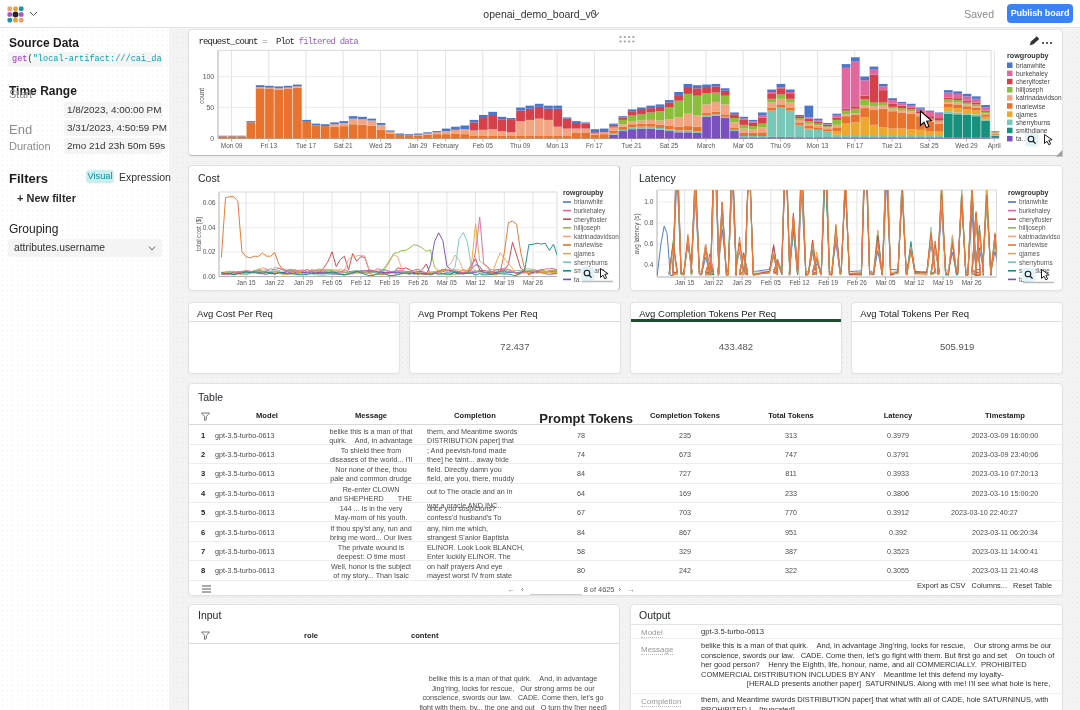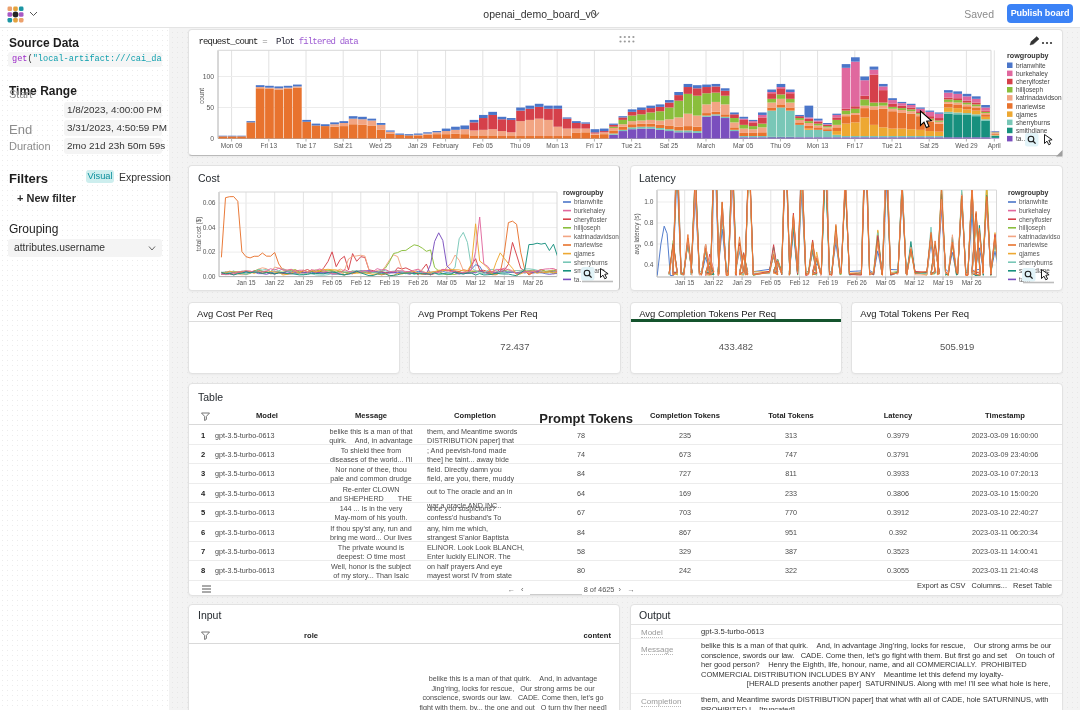--- a/index.html
+++ b/index.html
@@ -946,21 +946,21 @@
     </div>
     <div style="position:absolute;left:0;top:119.1px;width:100%;height:19.4px;border-bottom:1px solid #ececec;font-size:7.2px;color:#4a4a4a">
       <div style="position:absolute;left:12px;top:5px;font-weight:bold;font-size:7.6px;color:#222">5</div>
       <div style="position:absolute;left:26px;top:5px;width:104px">gpt-3.5-turbo-0613</div>
       <div style="position:absolute;left:132px;top:1px;width:100px;text-align:center;line-height:9px">144 ... Is in the very<br>May-morn of his youth.</div>
       <div style="position:absolute;left:238px;top:1px;width:102px;text-align:left;line-height:9px">once you suspicions?<br>confess'd husband's To</div>
       <div style="position:absolute;left:340px;top:5px;width:104px;text-align:center">67</div>
       <div style="position:absolute;left:444px;top:5px;width:104px;text-align:center">703</div>
       <div style="position:absolute;left:548px;top:5px;width:108px;text-align:center">770</div>
       <div style="position:absolute;left:656px;top:5px;width:106px;text-align:center">0.3912</div>
-      <div style="position:absolute;left:762px;top:5px;width:108px;text-align:center">2023-03-10 22:40:27</div>
+      <div style="position:absolute;left:762px;top:5px;width:108px;text-align:left">2023-03-10 22:40:27</div>
     </div>
     <div style="position:absolute;left:0;top:138.5px;width:100%;height:19.4px;border-bottom:1px solid #ececec;font-size:7.2px;color:#4a4a4a">
       <div style="position:absolute;left:12px;top:5px;font-weight:bold;font-size:7.6px;color:#222">6</div>
       <div style="position:absolute;left:26px;top:5px;width:104px">gpt-3.5-turbo-0613</div>
       <div style="position:absolute;left:132px;top:1px;width:100px;text-align:center;line-height:9px">If thou spy'st any, run and<br>bring me word... Our lives</div>
       <div style="position:absolute;left:238px;top:1px;width:102px;text-align:left;line-height:9px">any, him me which,<br>strangest S'anior Baptista</div>
       <div style="position:absolute;left:340px;top:5px;width:104px;text-align:center">84</div>
       <div style="position:absolute;left:444px;top:5px;width:104px;text-align:center">867</div>
       <div style="position:absolute;left:548px;top:5px;width:108px;text-align:center">951</div>
       <div style="position:absolute;left:656px;top:5px;width:106px;text-align:center">0.392</div>
@@ -1001,21 +1001,21 @@
     </div>
   </div>
 
 <div class="panel" style="left:188px;top:604px;width:432px;height:140px">
   <div class="ptitle" style="position:absolute;left:9px;top:4px">Input</div>
   <div style="position:absolute;left:0;top:22px;width:100%;height:17px;border-bottom:1px solid #d9d9d9">
     <svg style="position:absolute;left:12px;top:4px" width="9" height="9" viewBox="0 0 9 9">
         <path d="M0.5 1h8l-3.1 3.4v3.1l-1.8 1v-4.1z" fill="none" stroke="#666" stroke-width="0.9"></path>
       </svg>
     <div style="position:absolute;left:24px;top:4px;width:196px;text-align:center;font-size:7.6px;font-weight:bold;color:#222">role</div>
-    <div style="position:absolute;left:222px;top:4px;width:200px;text-align:right;font-size:7.6px;font-weight:bold;color:#222">content</div>
+    <div style="position:absolute;left:222px;top:4px;width:200px;text-align:left;font-size:7.6px;font-weight:bold;color:#222">content</div>
   </div>
   <div style="position:absolute;left:224px;top:69px;width:200px;text-align:center;font-size:7.2px;line-height:9.7px;color:#4a4a4a">belike this is a man of that quirk. &nbsp;&nbsp;&nbsp;And, in advantage<br>Jing'ring, locks for rescue, &nbsp;&nbsp;Our strong arms be our<br>conscience, swords our law. &nbsp;&nbsp;CADE. Come then, let's go<br>fight with them, by... the one and out &nbsp;&nbsp;O turn thy [her need]</div>
 </div>
 
 <div class="panel" style="left:630px;top:604px;width:433px;height:140px">
   <div class="ptitle" style="position:absolute;left:8px;top:4px">Output</div>
   <div style="position:absolute;left:0;top:19px;width:100%;border-top:1px solid #e3e3e3"></div>
   <div style="position:absolute;left:10px;top:23px;font-size:8px;color:#9a9a9a;border-bottom:1px dotted #bbb">Model</div>
   <div style="position:absolute;left:70px;top:22px;font-size:7.6px;color:#333">gpt-3.5-turbo-0613</div>
   <div style="position:absolute;left:0;top:33px;width:100%;border-top:1px solid #f0f0f0"></div>

